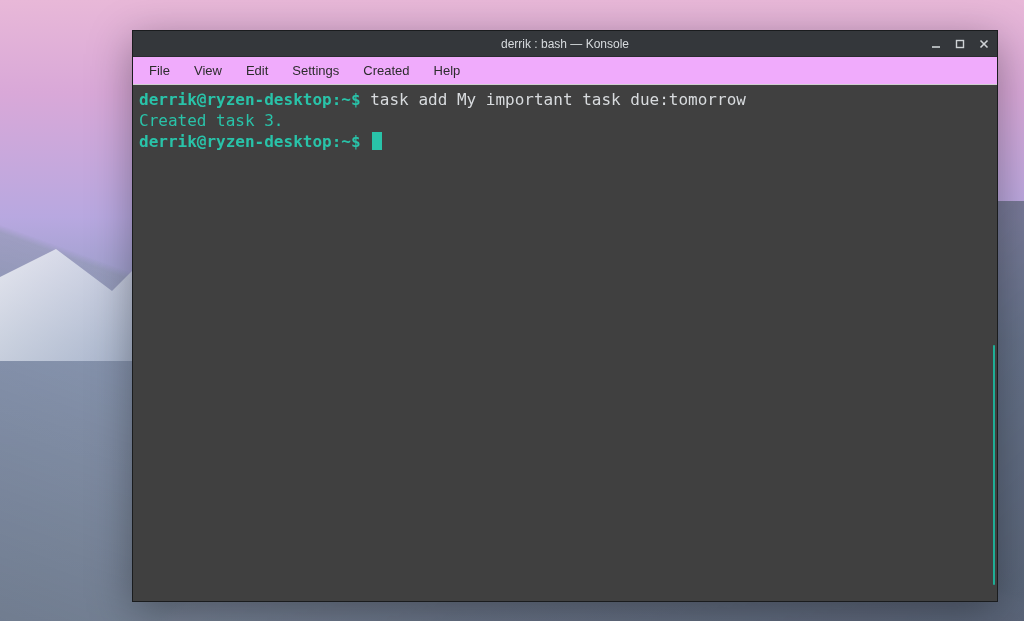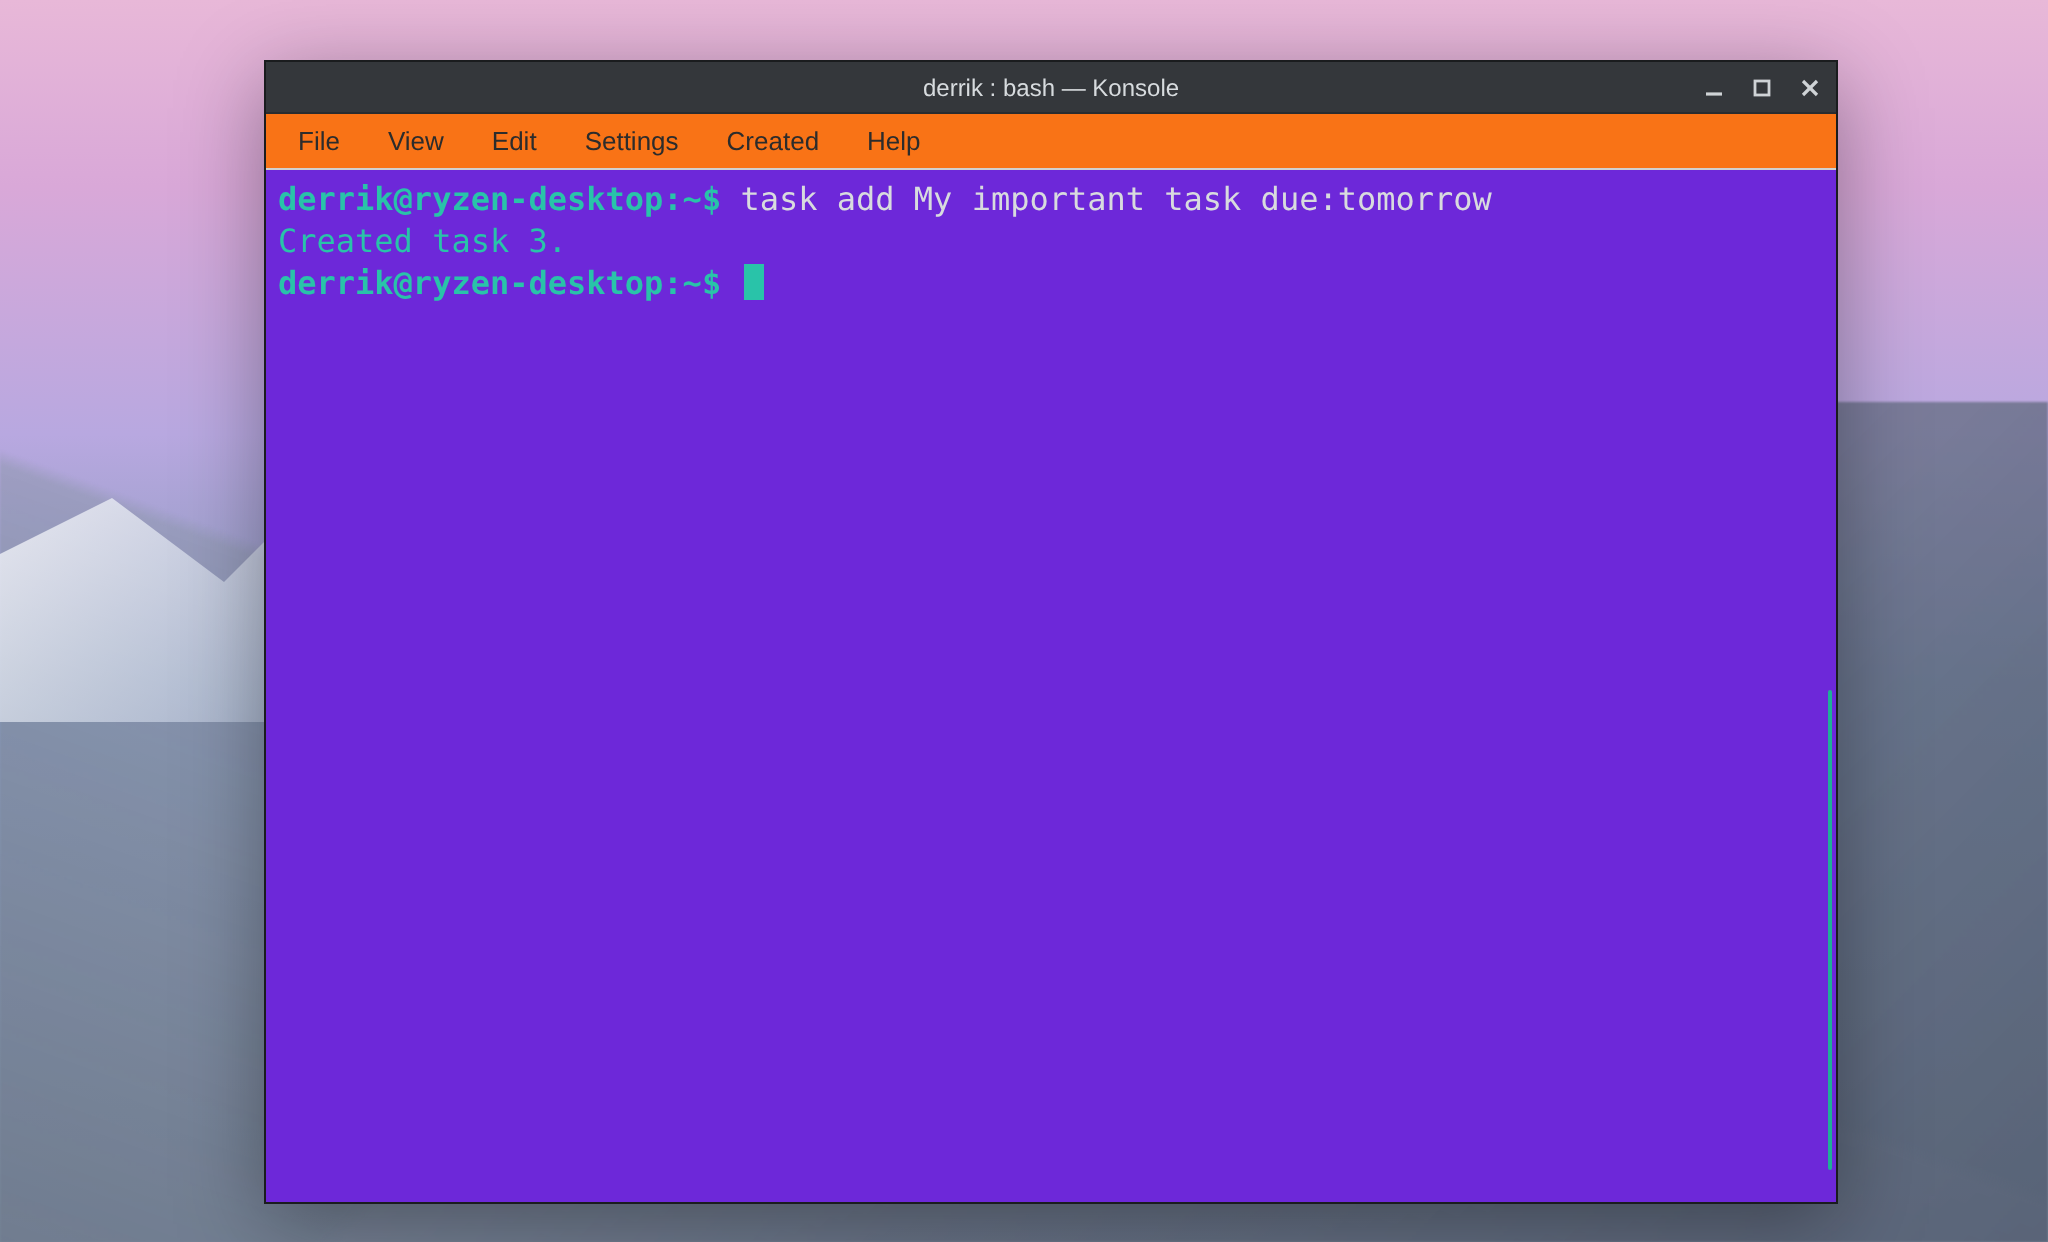--- a/index.html
+++ b/index.html
@@ -26,21 +26,21 @@
       left: 0; bottom: 260px;
       width: 280px; height: 140px;
       background: linear-gradient(135deg, rgba(255,255,255,.8) 0%, rgba(200,210,230,.6) 60%, transparent 100%);
       clip-path: polygon(0 40%, 20% 20%, 40% 50%, 60% 10%, 80% 40%, 100% 30%, 100% 100%, 0 100%);
     }
 
     .window {
       position: absolute;
       left: 132px;
       top: 30px;
-      width: 787px;
+      width: 866px;
       height: 572px;
       background: #2b2e32;
       border: 1px solid #1a1c1e;
       box-shadow: 0 10px 40px rgba(0,0,0,.35);
       display: flex;
       flex-direction: column;
     }
     .titlebar {
       height: 26px;
       background: #34373b;
@@ -62,38 +62,38 @@
     .title-btn {
       width: 14px; height: 14px;
       display: flex; align-items: center; justify-content: center;
       color: #cfd3d6;
       cursor: pointer;
     }
     .title-btn svg { width: 12px; height: 12px; display: block; }
 
     .menubar {
       height: 28px;
-      background: #f97316;
+      background: #f0abfc;
       display: flex;
       align-items: center;
       padding: 0 6px;
       gap: 4px;
       border-bottom: 1px solid #d0d0d0;
       font-size: 13px;
       color: #2c2c2c;
     }
     .menu-item {
       padding: 4px 10px;
       cursor: pointer;
       border-radius: 2px;
     }
 
     .terminal {
       flex: 1;
-      background: #6d28d9;
+      background: #404040;
       padding: 4px 8px 20px 6px;
       font-family: "DejaVu Sans Mono", "Liberation Mono", monospace;
       font-size: 16px;
       line-height: 21px;
       color: #d8dbde;
       position: relative;
       overflow: hidden;
     }
     .term-line { white-space: pre; }
     .prompt-user { color: #29c3a9; font-weight: 600; }

